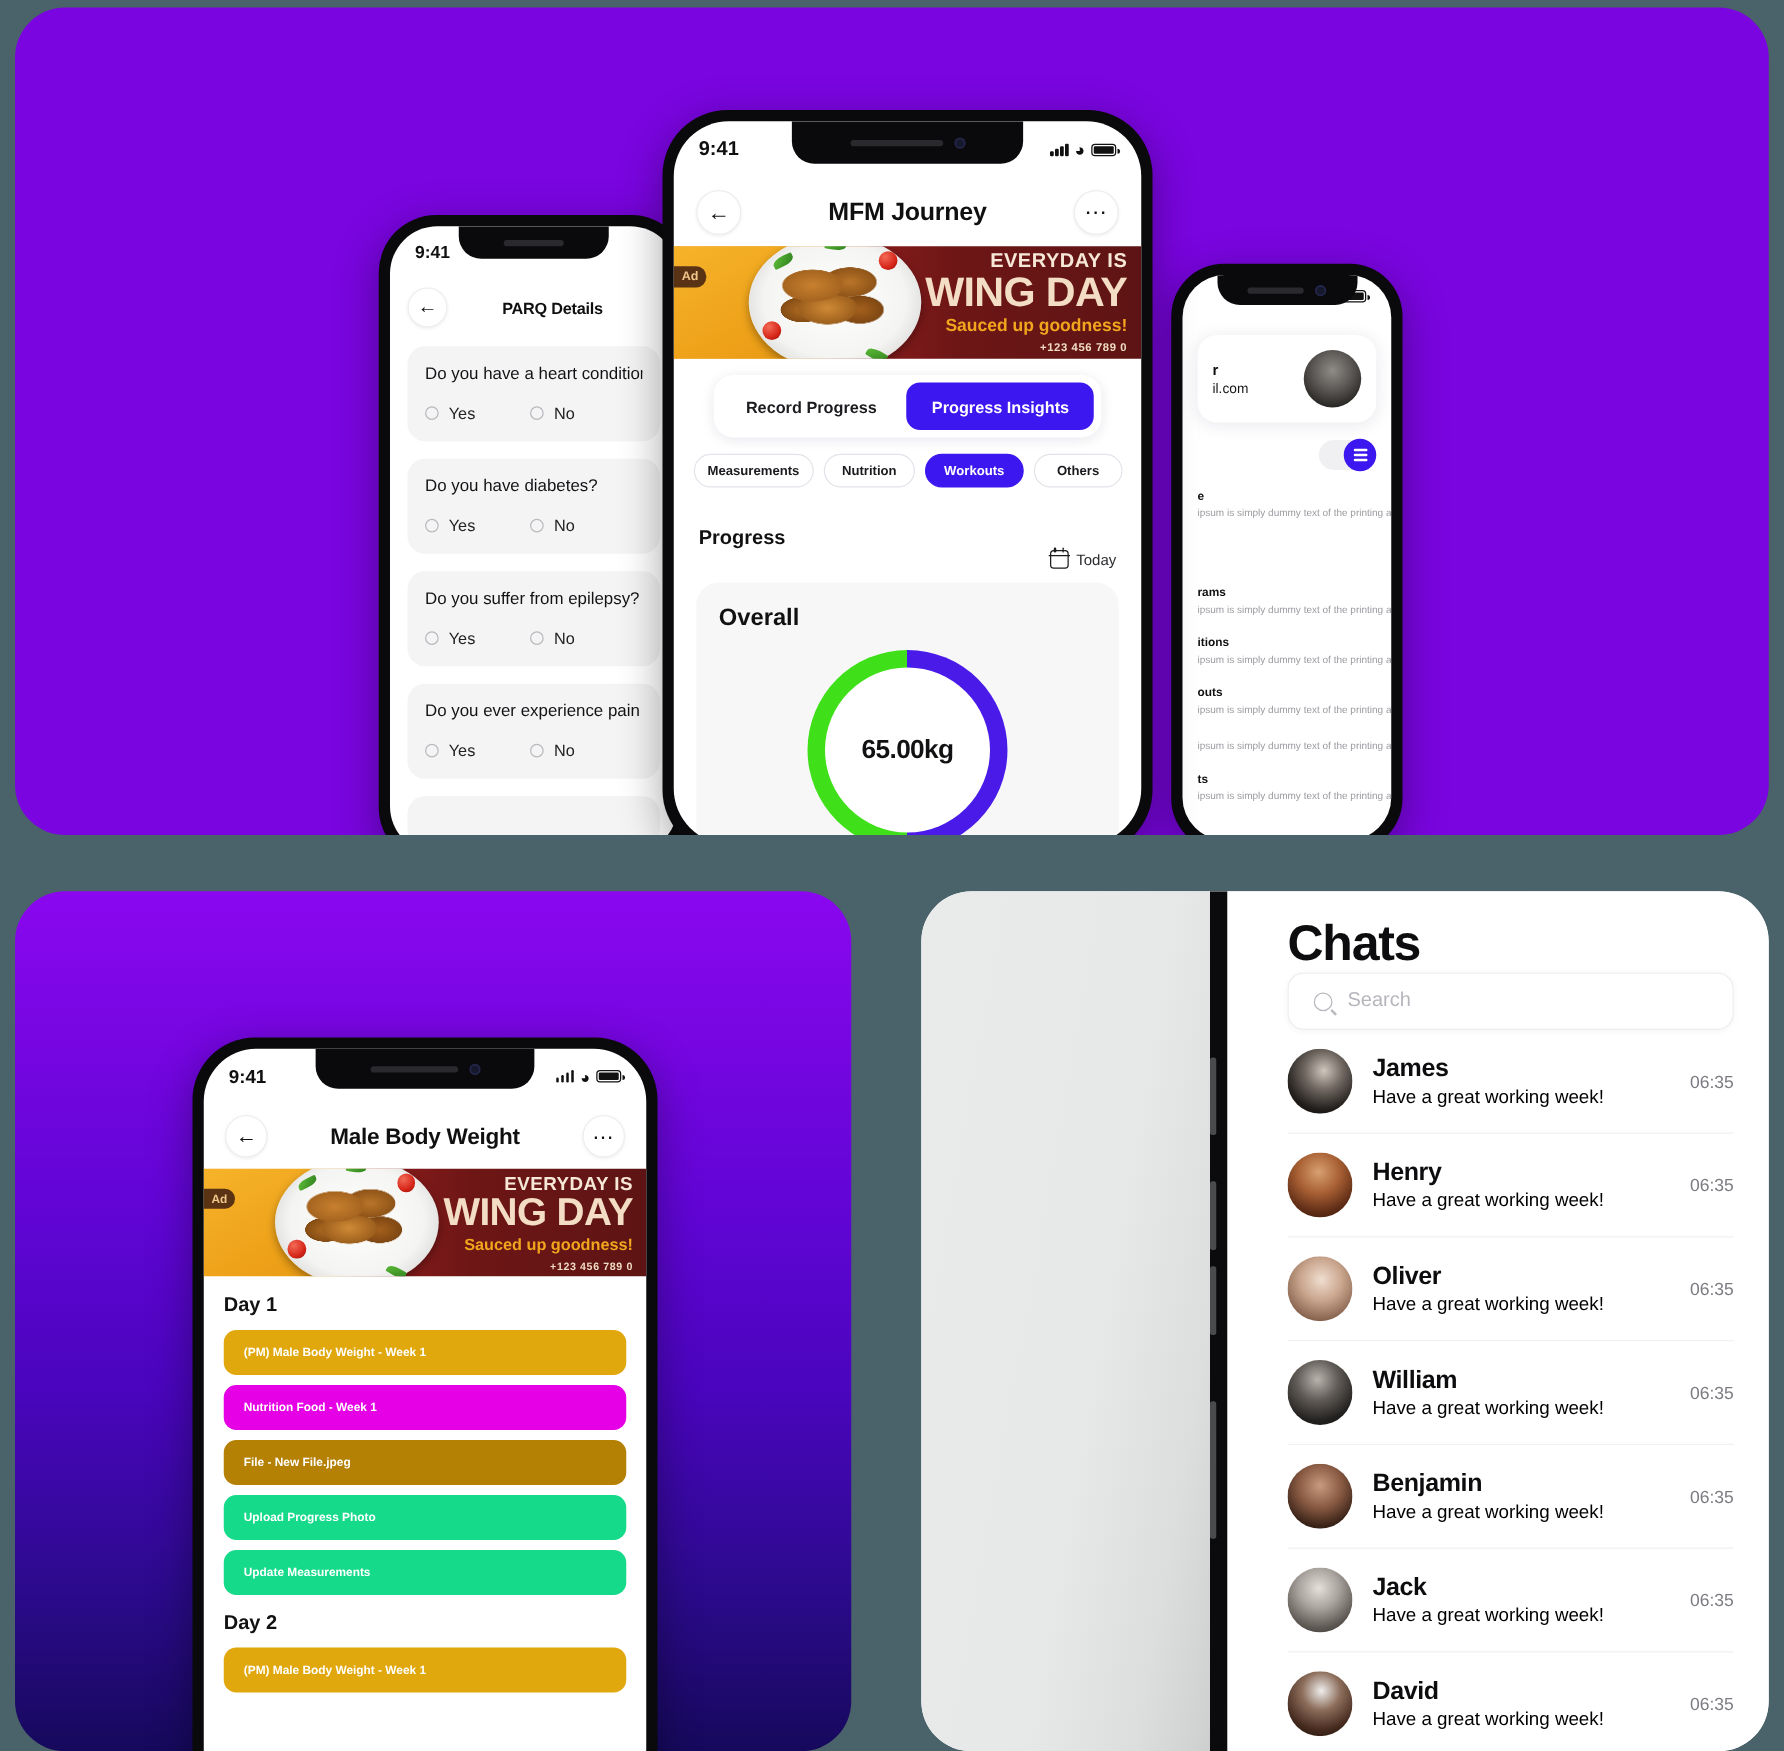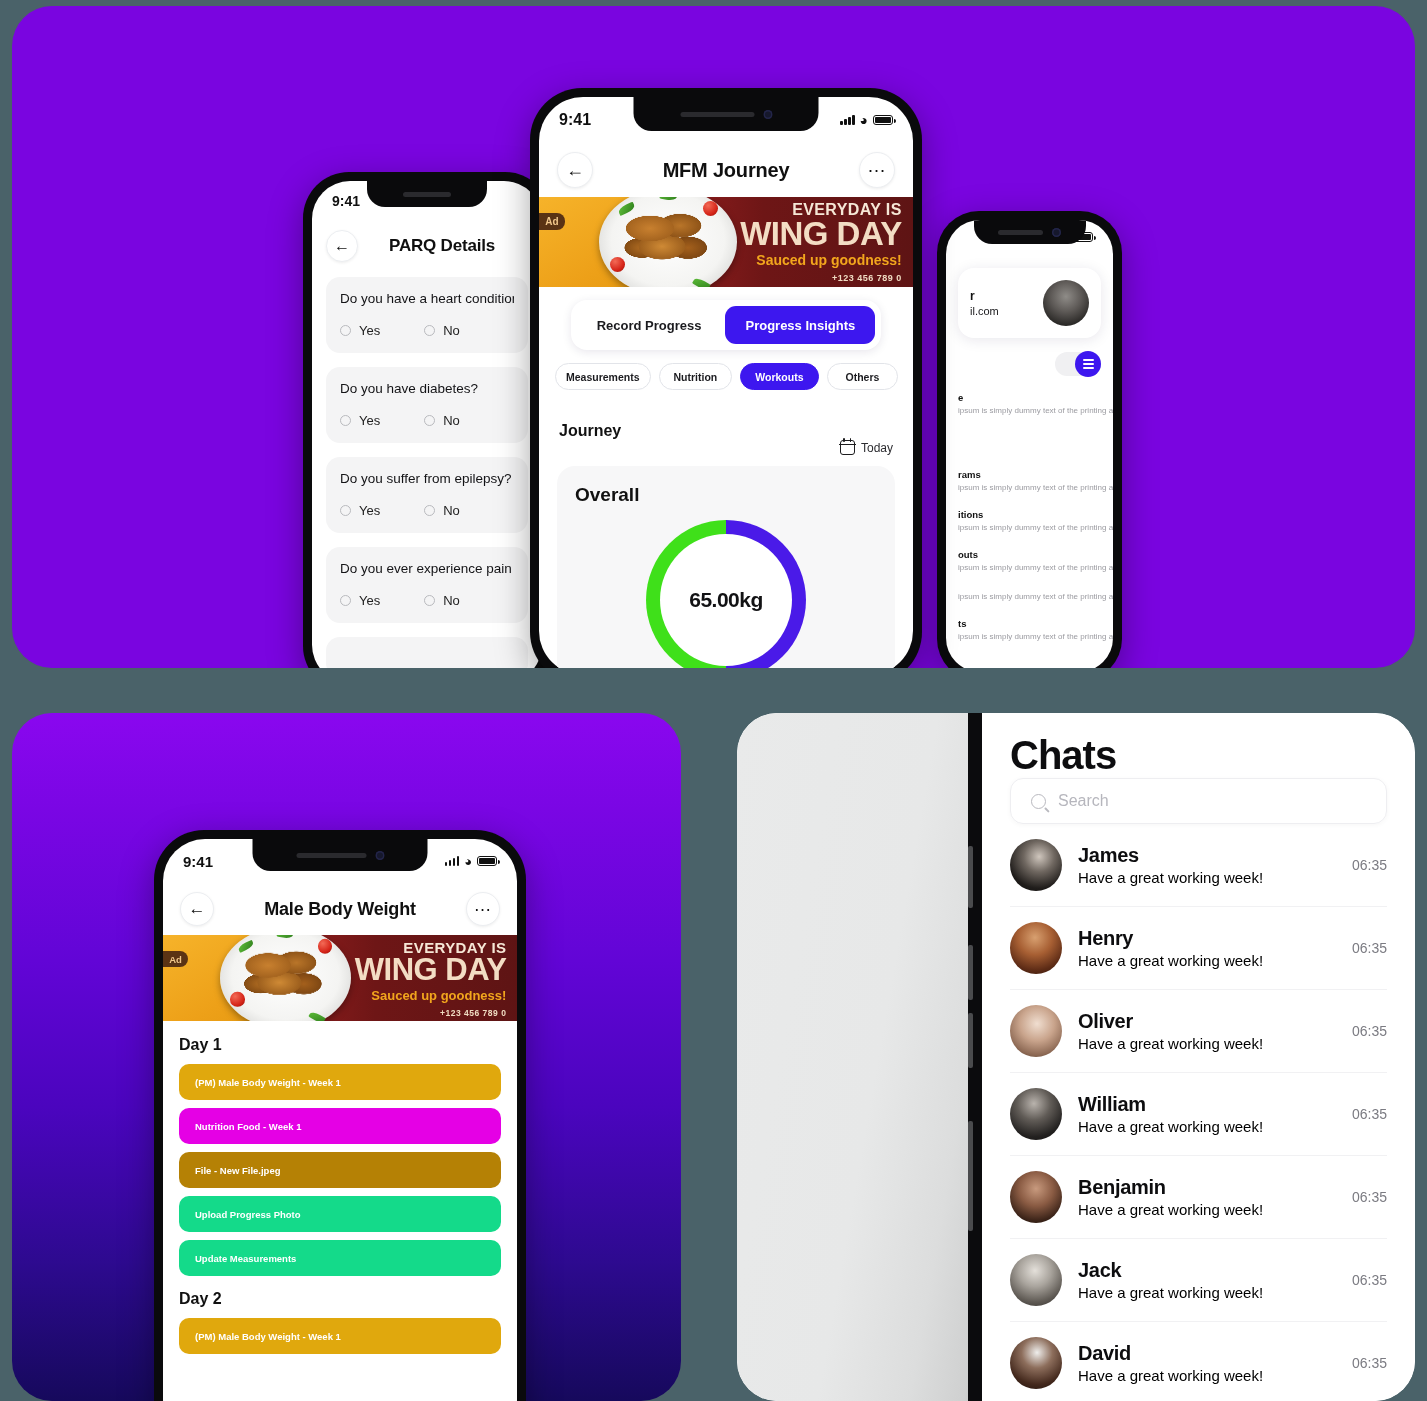--- a/index.html
+++ b/index.html
@@ -189,21 +189,21 @@
            box-shadow:0 1px 6px rgba(0,0,0,.05); }
   .select span{ color:#17171a; font-weight:bold; }
   .chev{ width:9px;height:9px;border-right:2.2px solid #18181b;border-bottom:2.2px solid #18181b;
          transform:rotate(45deg) translate(-2px,-2px); }
   .day-label{ font-weight:bold; color:#111; }
   .task{ border-radius:10px; display:flex; align-items:center; color:#fff; font-weight:bold; }
 
   
   .chats-card{
     position:absolute; left:245px; top:0; width:433px; height:688px;
-    background:#fff; border-radius:0 40px 40px 0;
+    background:#fff; border-radius:0 40px 40px 0;padding-left:20px;
   }
   .chats-title{ font-weight:bold; color:#0d0d0f; letter-spacing:-1px; }
   .search{ border:1px solid #eeeef1; border-radius:13px; display:flex; align-items:center;
            gap:12px; box-shadow:0 1px 5px rgba(0,0,0,.04); }
   .search .mag{ width:15px;height:15px;border:1.8px solid #b9b9bf;border-radius:50%;position:relative;flex:none;}
   .search .mag::after{content:"";position:absolute;right:-5px;bottom:-3px;width:6px;height:1.8px;
       background:#b9b9bf;transform:rotate(45deg);border-radius:1px;}
   .search .ph{ color:#b6b6bd; }
   .chat-row{ display:flex; align-items:center; gap:16px; border-bottom:1px solid #f1f1f3; }
   .chat-row:last-child{ border-bottom:none; }
@@ -226,21 +226,21 @@
       <div class="screen">
         <div class="notch" style="width:120px;height:26px;">
           <div class="speaker"></div>
         </div>
         <div class="statusbar" style="height:40px;font-size:14px;">
           <span>9:41</span>
           <span class="sb-right"></span>
         </div>
         <div class="navbar" style="height:50px;">
           <div class="navbtn" style="width:32px;height:32px;font-size:16px;">←</div>
-          <div class="navtitle" style="font-size:17px;margin-right:-30px;">PARQ Details</div>
+          <div class="navtitle" style="font-size:13px;margin-right:-30px;">PARQ Details</div>
           <div style="width:32px;"></div>
         </div>
         <div style="padding:6px 14px 0;display:flex;flex-direction:column;gap:14px;">
           <div class="q-card" style="padding:14px 14px 15px;">
             <div class="q-text" style="font-size:13.5px;white-space:nowrap;overflow:hidden;">Do you have a heart condition?</div>
             <div class="q-opts" style="margin-top:17px;font-size:13px;">
               <div class="q-opt">
                 <i class="radio"></i>
                 <span>Yes</span>
               </div>
@@ -417,21 +417,21 @@
         </div>
 
         <div class="chips" style="margin:13px 16px 0;">
           <div class="chip" style="height:27px;padding:0 10px;font-size:10.5px;">Measurements</div>
           <div class="chip" style="height:27px;padding:0 14px;font-size:10.5px;">Nutrition</div>
           <div class="chip active" style="height:27px;padding:0 14px;font-size:10.5px;">Workouts</div>
           <div class="chip" style="height:27px;padding:0 18px;font-size:10.5px;">Others</div>
         </div>
 
         <div class="sect-head" style="margin:16px 20px 0;">
-          <div class="sect-title" style="font-size:16px;">Journey</div>
+          <div class="sect-title" style="font-size:16px;">Progress</div>
           <div class="today" style="font-size:12px;">
             <span class="cal">
                 <i></i>
                 <i></i>
               </span>
             <span>Today</span>
           </div>
         </div>
 
         <div class="card" style="margin:11px 18px 0;padding:18px 18px 26px;min-height:210px;">

